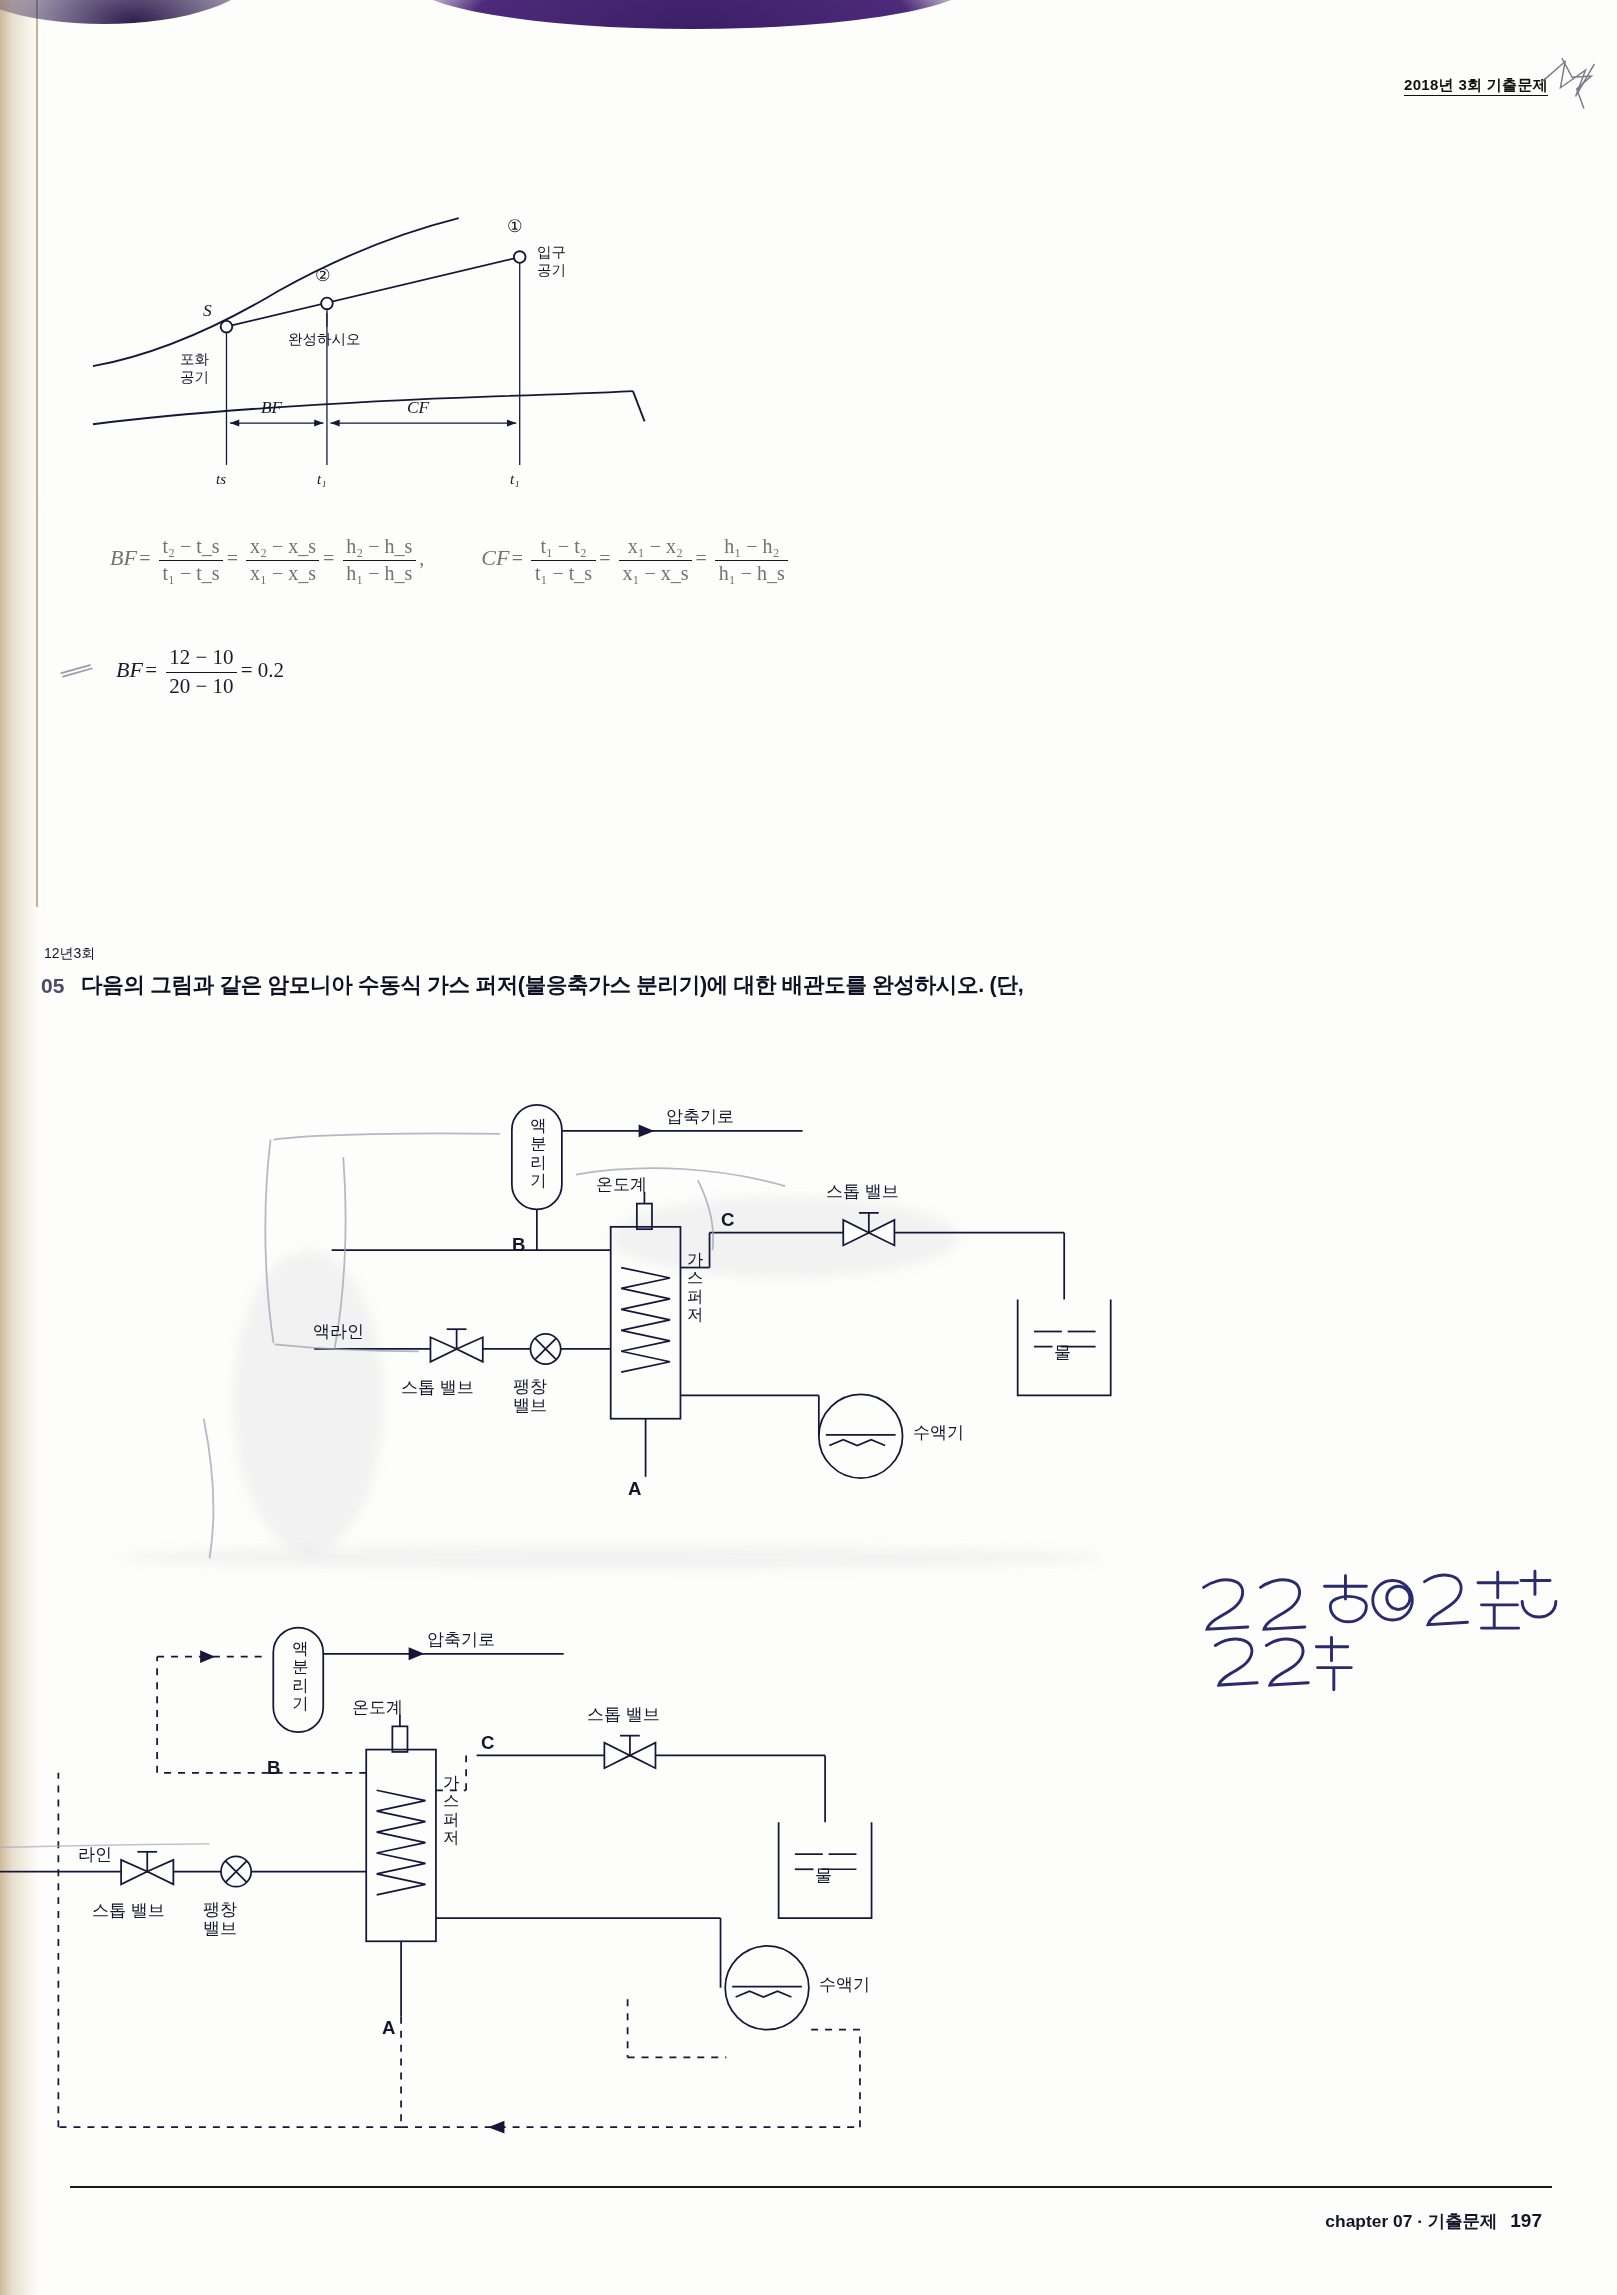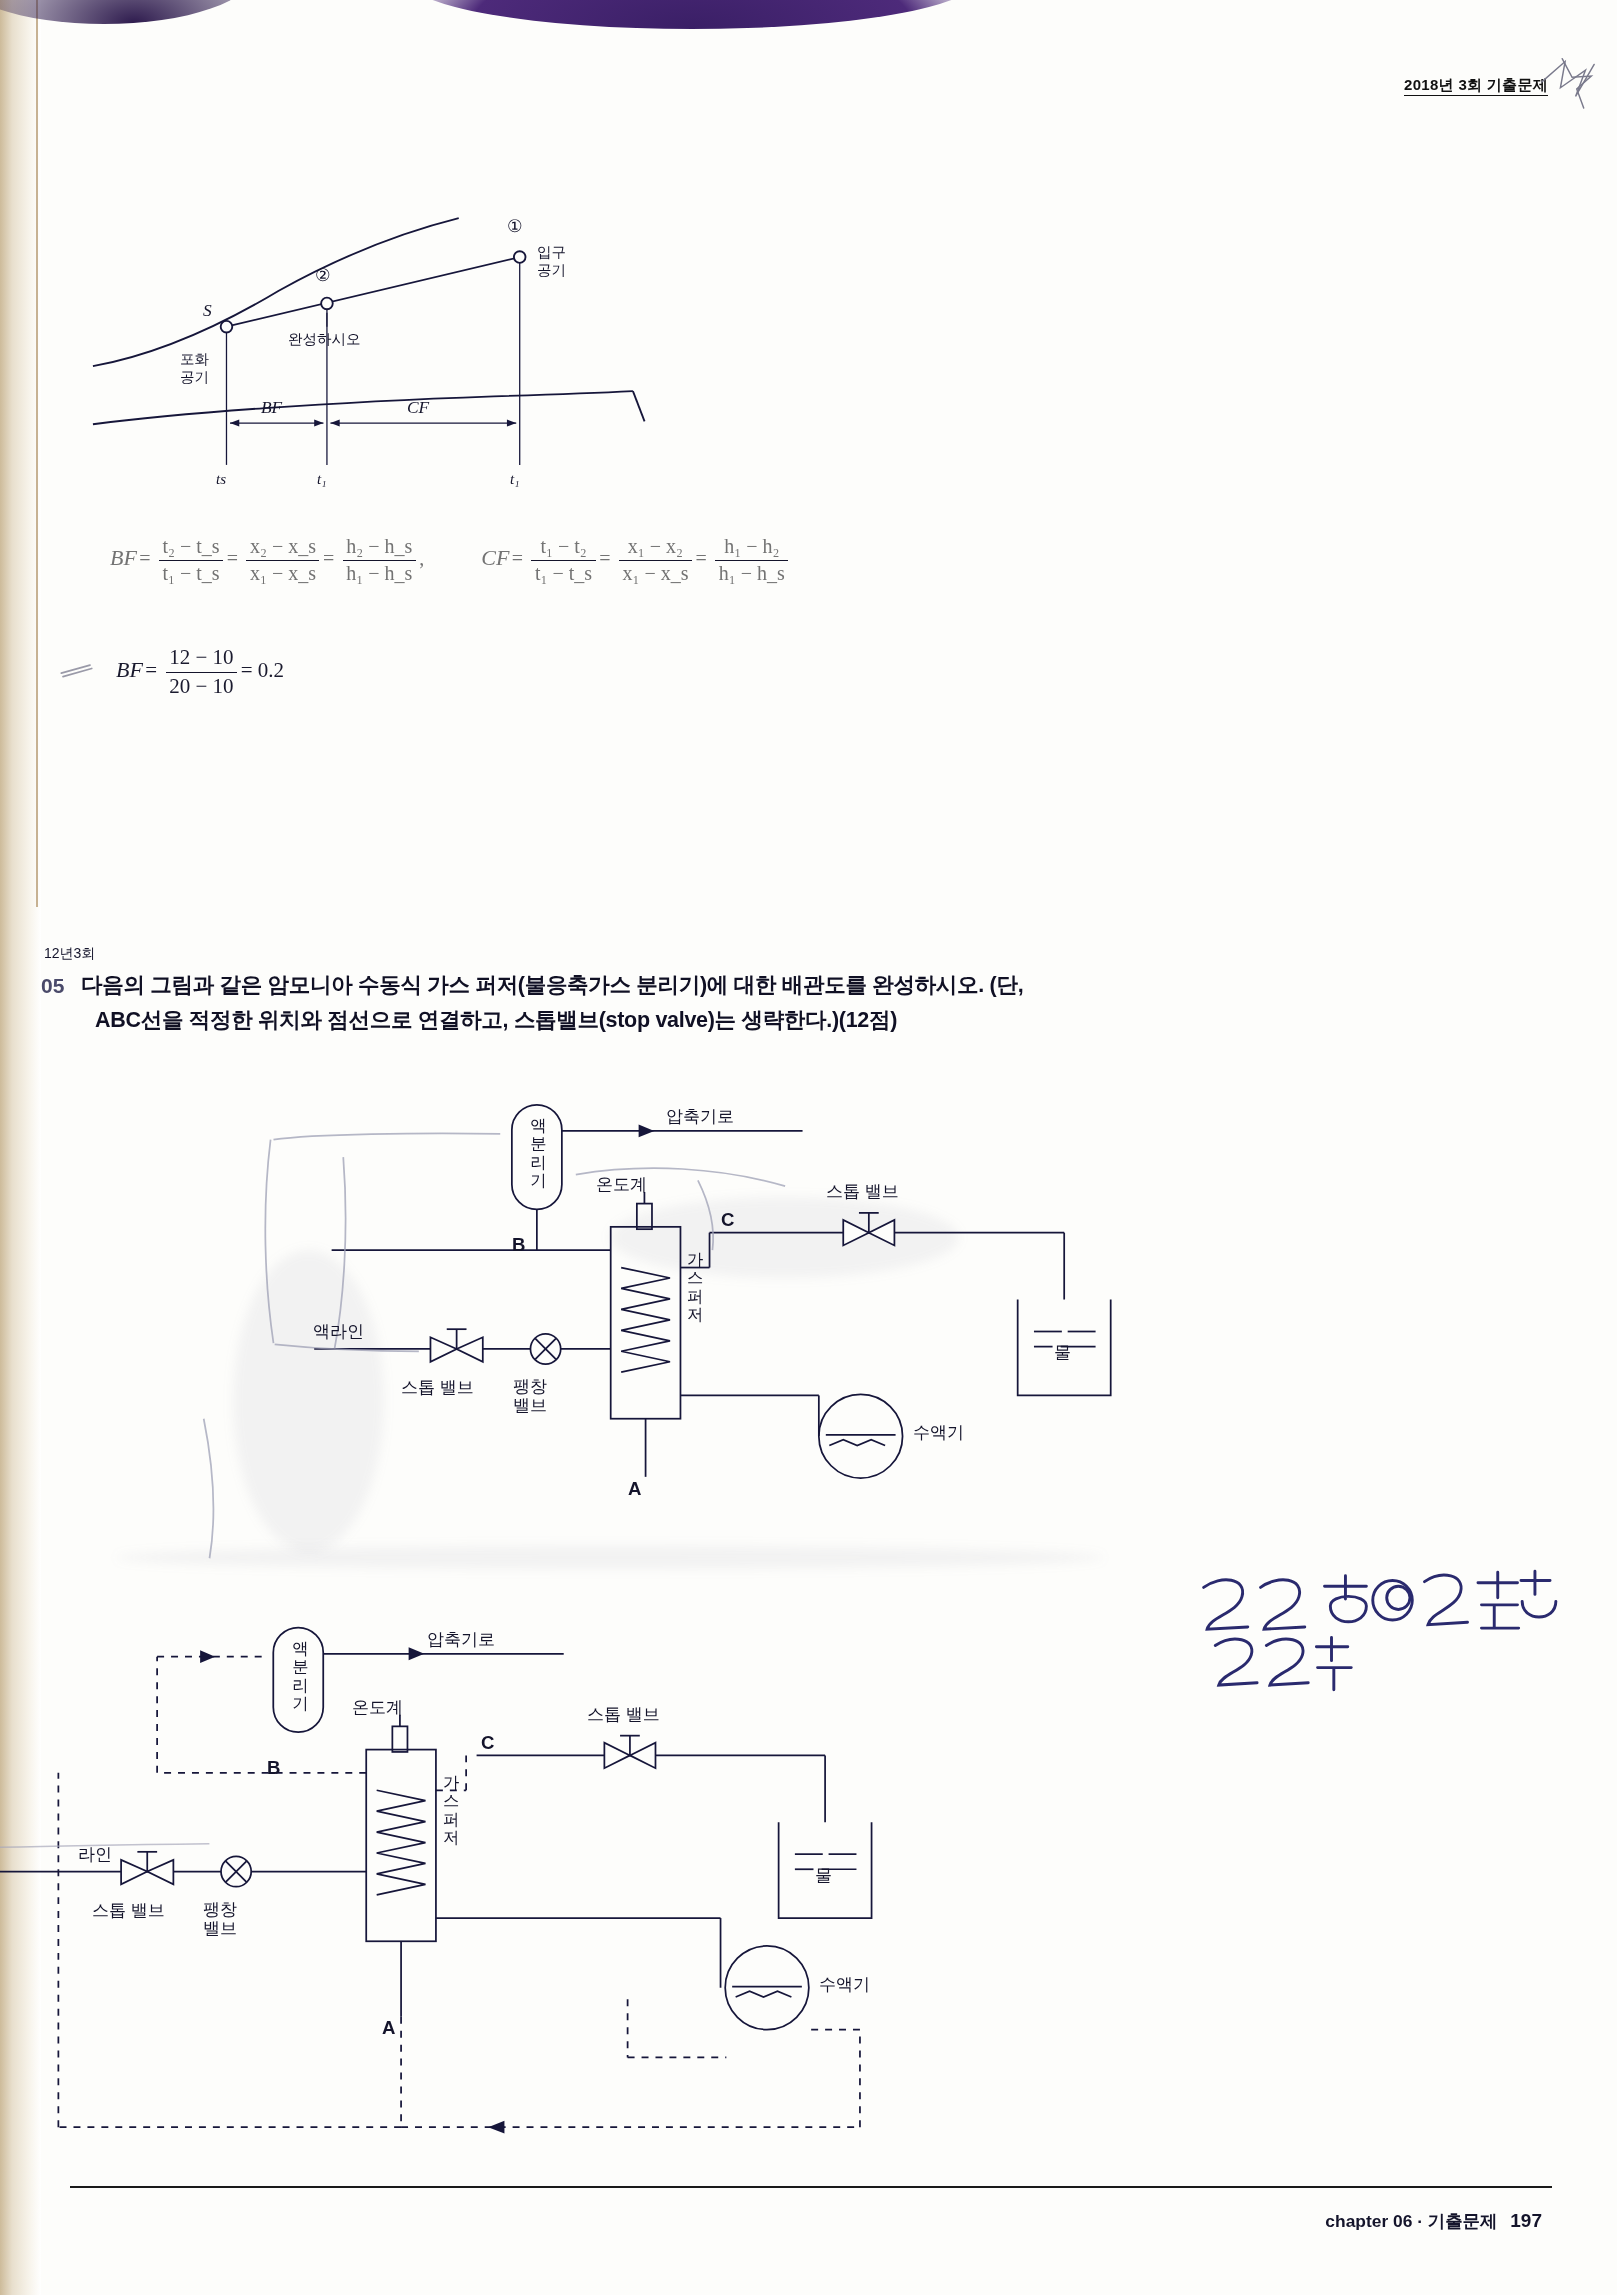--- a/index.html
+++ b/index.html
@@ -339,21 +339,20 @@
       <span class="num">12 − 10</span>
       <span class="den">20 − 10</span>
     </span>=
     <span>0.2</span>
   </div>
 
   <div class="qtag">12년3회</div>
   <div class="qnum">05</div>
   <div class="qtext">
     <div>다음의 그림과 같은 암모니아 수동식 가스 퍼저(불응축가스 분리기)에 대한 배관도를 완성하시오. (단,</div>
-    <div style="margin-left:14px;">ABC선을 적정한 위치와 점선으로 연결하고, 스톱밸브(stop valve)는 생략한다.)(12점)</div>
   </div>
 
   <div class="diagram d1">
     <svg width="1250" height="477" viewBox="0 0 2150 820">
       <g stroke="#16163a" stroke-width="3" fill="none">
 
         <rect x="760" y="20" width="86" height="180" rx="43" ry="43"></rect>
 
         <line x1="846" y1="65" x2="1260" y2="65"></line>
         <polygon points="1005,65 978,54 978,76" fill="#16163a" stroke="none"></polygon>
@@ -546,18 +545,18 @@
     <span class="lbl" style="left:850px; top:249px; font-size:17px;">물</span>
     <span class="lbl" style="left:113px; top:228px; font-size:17px;">라인</span>
     <span class="lbl" style="left:127px; top:284px; font-size:17px;">스톱 밸브</span>
     <span class="lbl" style="left:238px; top:284px; line-height:1.12; font-size:17px; white-space:pre;">팽창
 밸브</span>
     <span class="lbl" style="left:854px; top:358px; font-size:17px;">수액기</span>
   </div>
 
   <div class="footer-rule"></div>
   <div class="footer">
-    <span>chapter 06 · 기출문제</span>
+    <span>chapter 07 · 기출문제</span>
     <span class="pg">197</span>
   </div>
 
 </div>
 
 
 </body></html>

